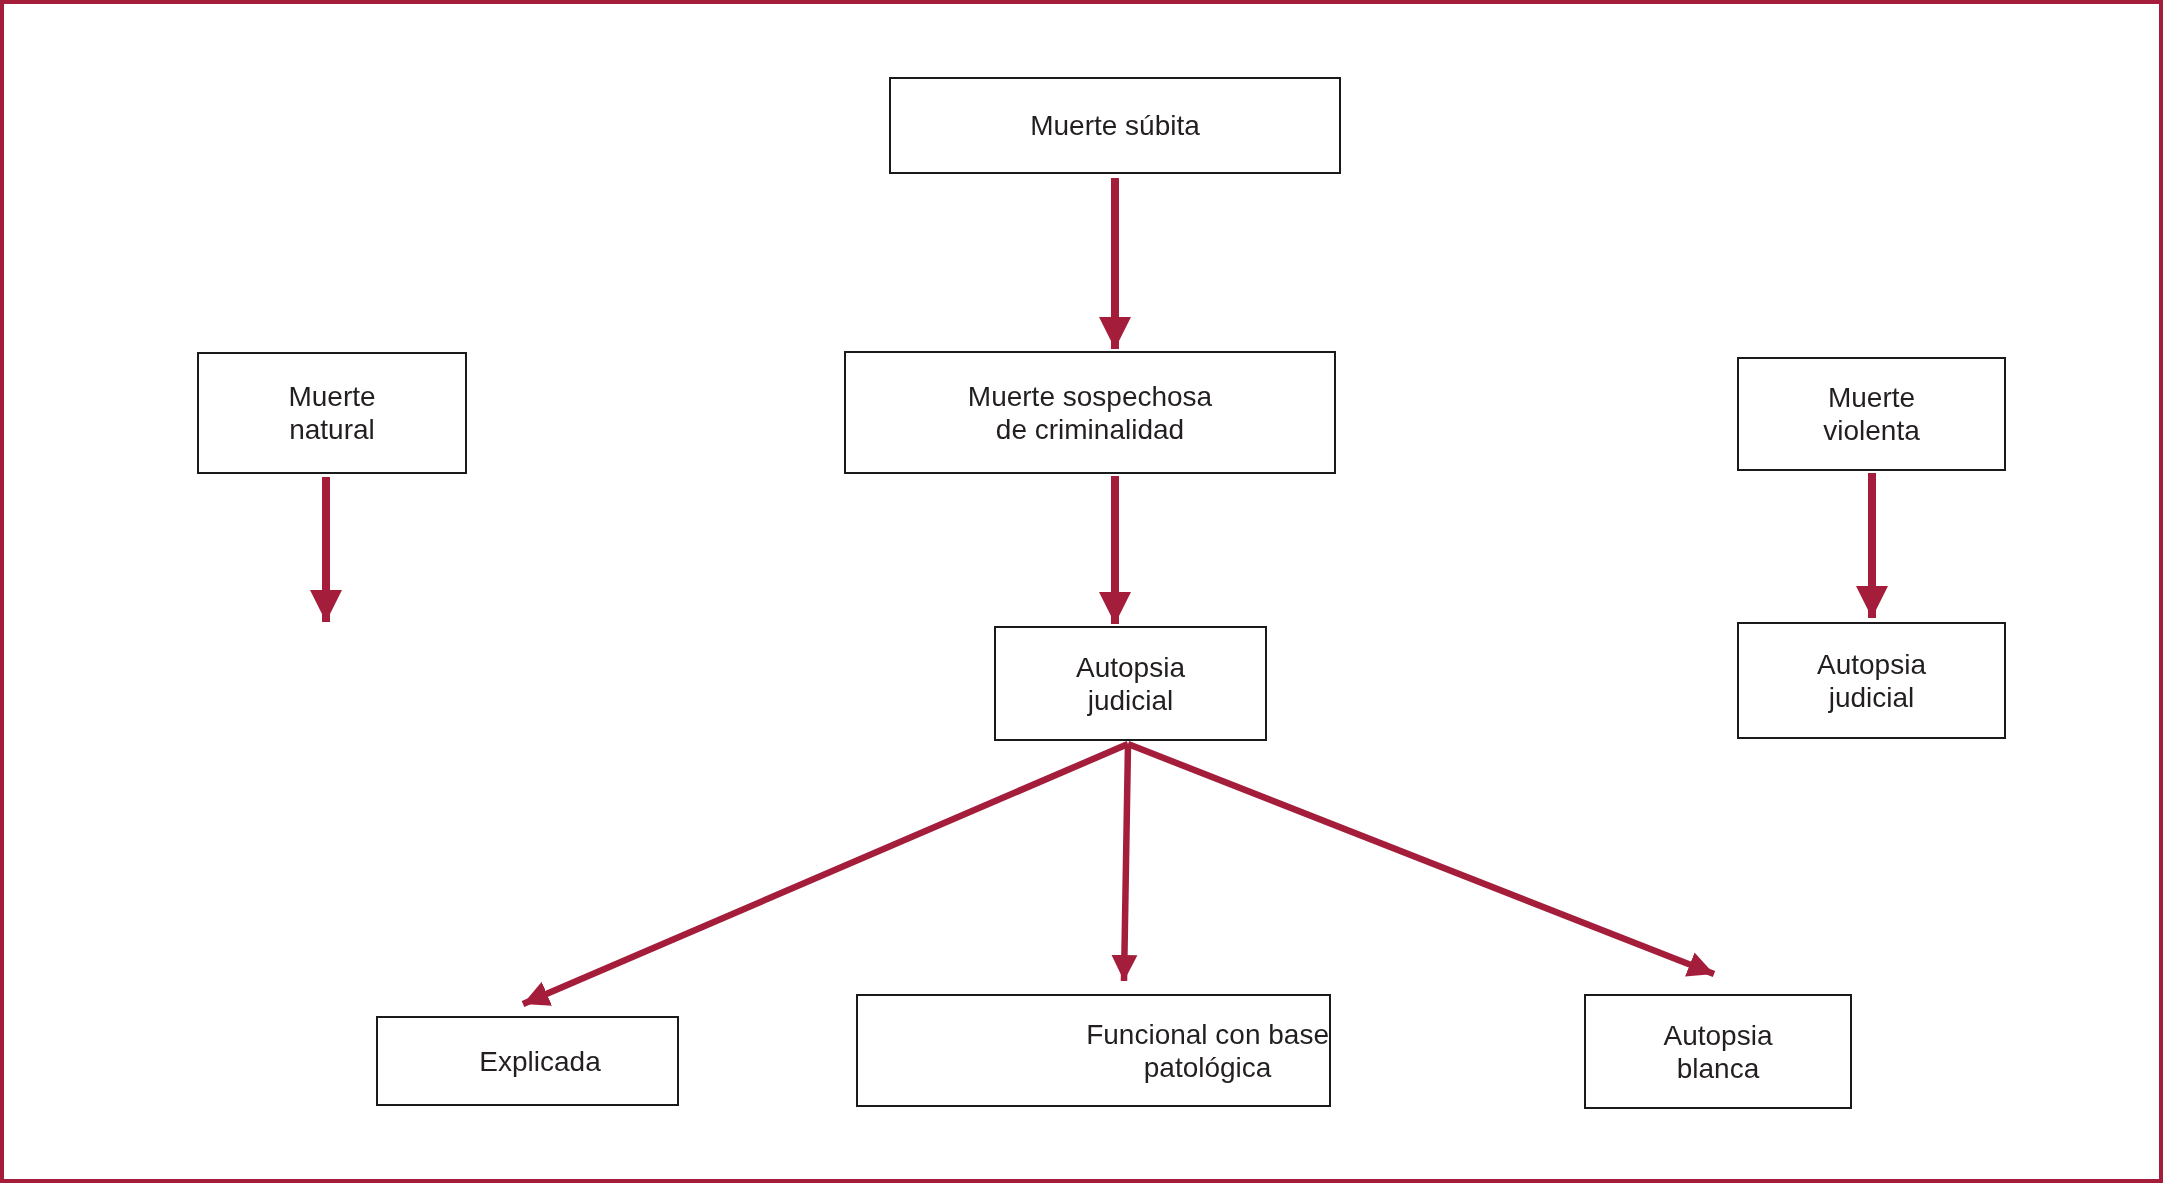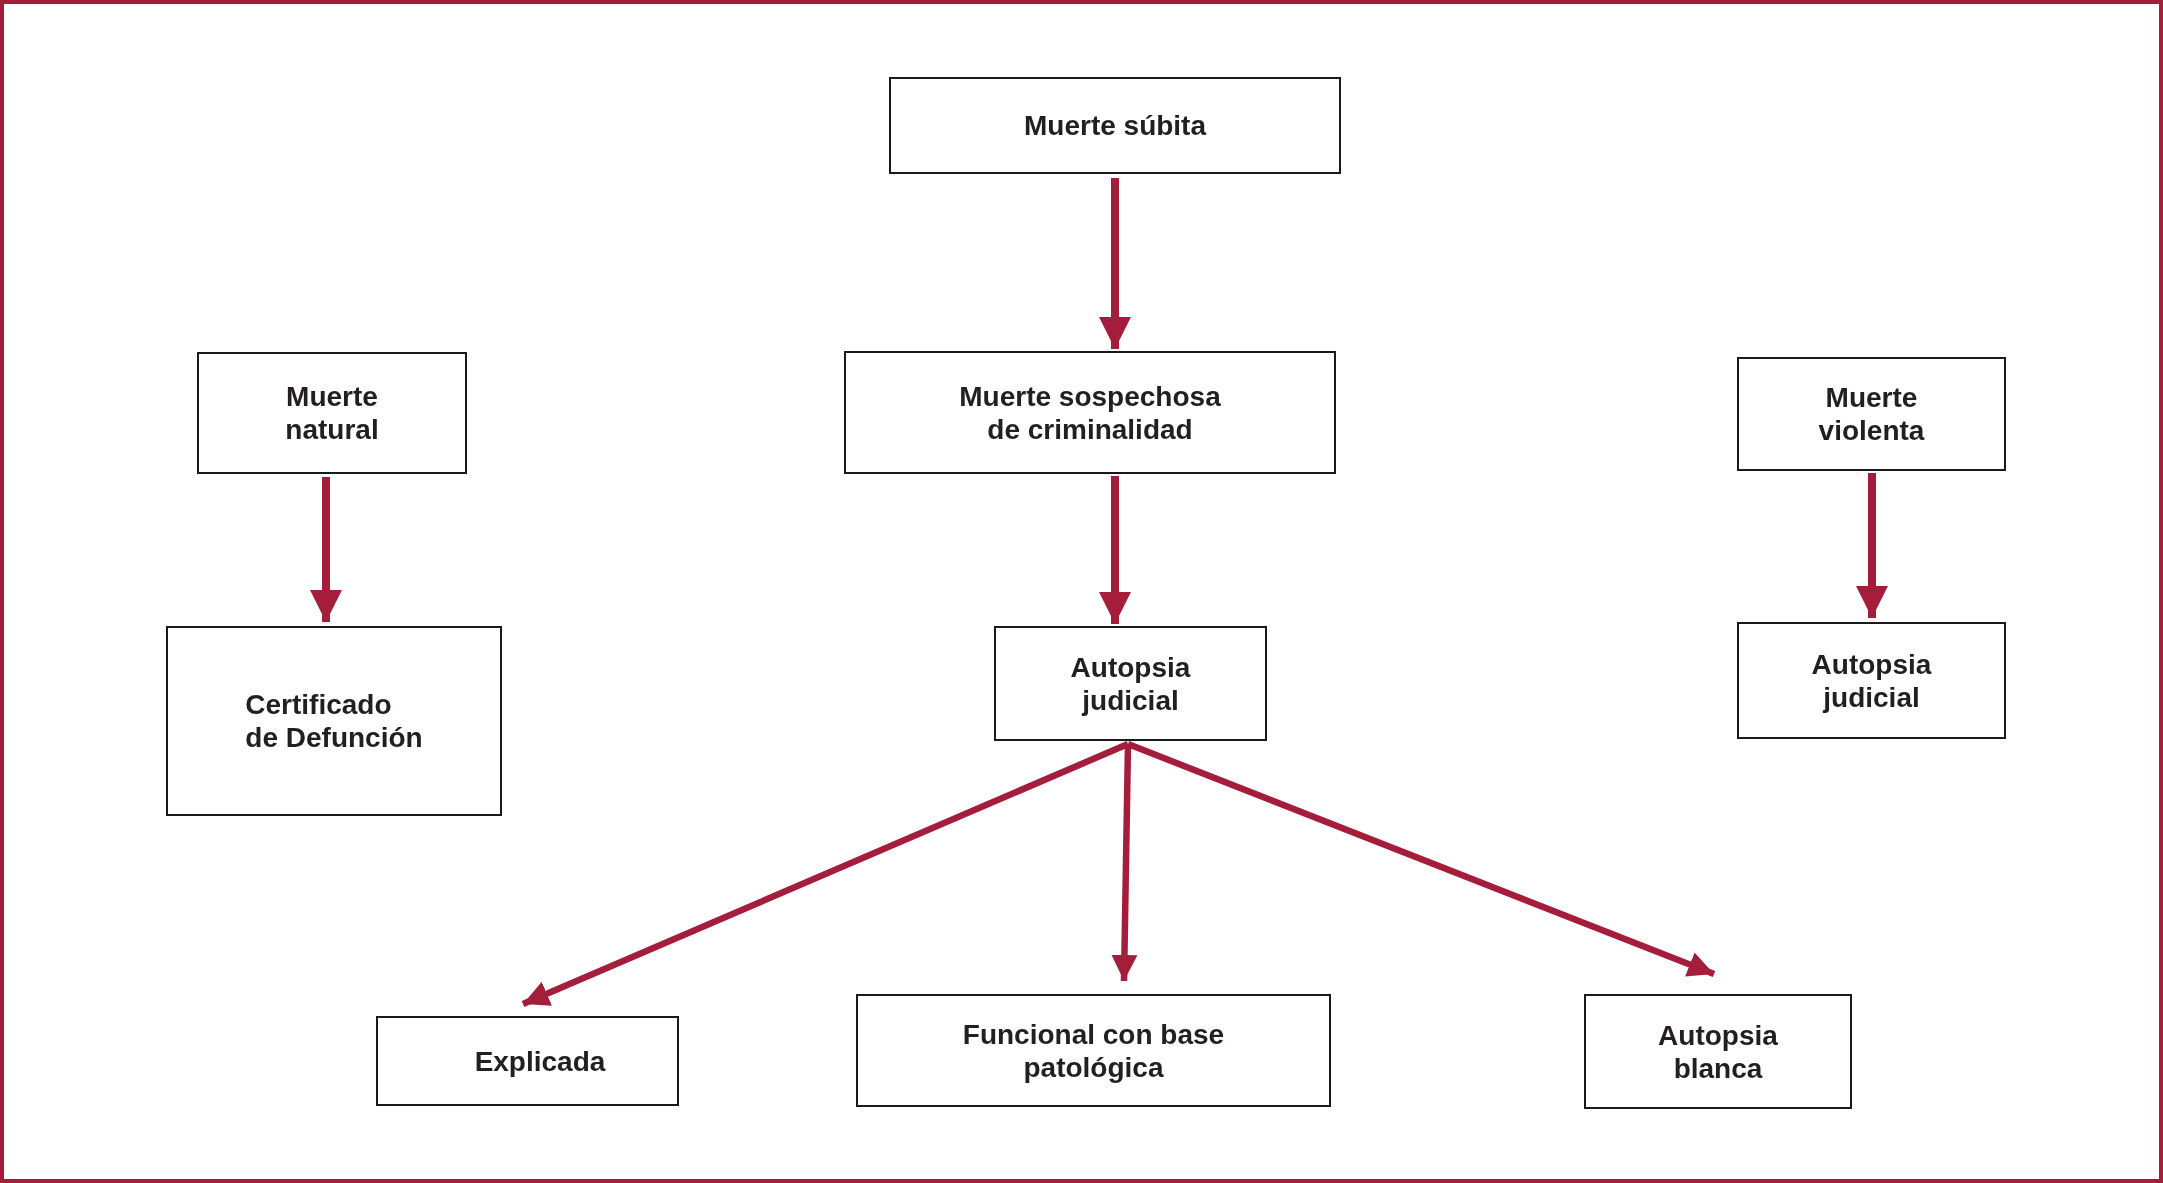--- a/index.html
+++ b/index.html
@@ -5,21 +5,20 @@
   html, body { margin: 0; padding: 0; background: #ffffff; }
   .canvas {
     position: relative;
     width: 2163px;
     height: 1183px;
     box-sizing: border-box;
     background: #ffffff;
     border: 4px solid #A41E3C;
     font-family: "Liberation Sans", sans-serif;
     overflow: hidden;
-    font-weight: bold;
   }
   .edges {
     position: absolute;
     left: 0; top: 0;
     width: 2163px; height: 1183px;
     pointer-events: none;
   }
   .node {
     position: absolute;
     box-sizing: border-box;
@@ -38,21 +37,21 @@
 
   
   #n-muerte-subita        { left: 885px;  top: 73px;   width: 452px; height: 97px;  }
   #n-muerte-natural       { left: 193px;  top: 348px;  width: 270px; height: 122px; }
   #n-muerte-sospechosa    { left: 840px;  top: 347px;  width: 492px; height: 123px; }
   #n-muerte-violenta      { left: 1733px; top: 353px;  width: 269px; height: 114px; }
   #n-certificado          { left: 162px;  top: 622px;  width: 336px; height: 190px; }
   #n-autopsia-centro      { left: 990px;  top: 622px;  width: 273px; height: 115px; }
   #n-autopsia-derecha     { left: 1733px; top: 618px;  width: 269px; height: 117px; }
   #n-explicada            { left: 372px;  top: 1012px; width: 303px; height: 90px; padding-left: 25px;  }
-  #n-funcional            { left: 852px;  top: 990px;  width: 475px; height: 113px; }
+  #n-funcional            { left: 852px;  top: 990px;  width: 475px; height: 113px; justify-content: flex-end; }
   #n-autopsia-blanca      { left: 1580px; top: 990px;  width: 268px; height: 115px; }
 </style>
 </head>
 <body>
 
 <div class="canvas">
 
   <svg class="edges" width="2163" height="1183" viewBox="0 0 2163 1183" xmlns="http://www.w3.org/2000/svg">
     <defs>
       <marker id="ah" viewBox="0 0 10 10" refX="10" refY="5" markerWidth="4" markerHeight="4.3" orient="auto" markerUnits="strokeWidth">
@@ -80,24 +79,20 @@
   <div class="node" id="n-muerte-sospechosa">
     <span>Muerte sospechosa
 de criminalidad</span>
   </div>
 
   <div class="node" id="n-muerte-violenta">
     <span>Muerte
 violenta</span>
   </div>
 
-  <div class="node align-left" id="n-certificado">
-    <span>Certificado
-de Defunción</span>
-  </div>
 
   <div class="node" id="n-autopsia-centro">
     <span>Autopsia
 judicial</span>
   </div>
 
   <div class="node" id="n-autopsia-derecha">
     <span>Autopsia
 judicial</span>
   </div>

